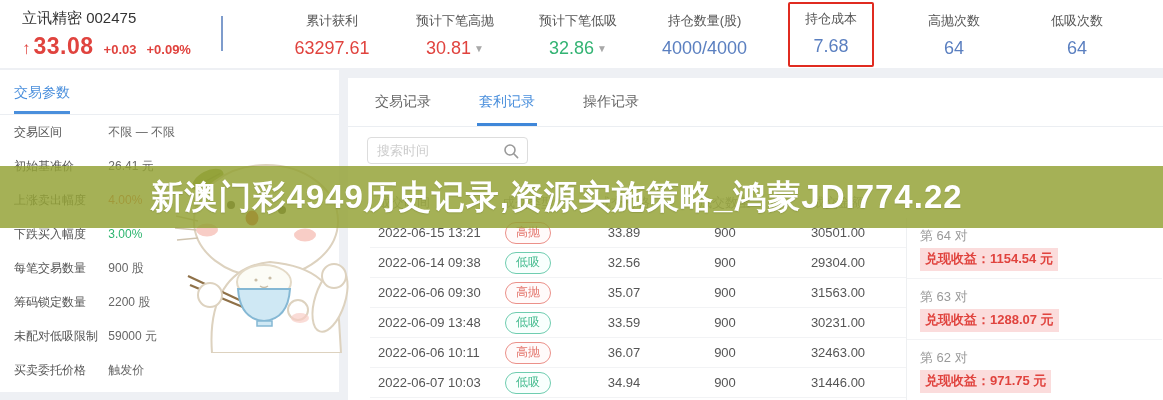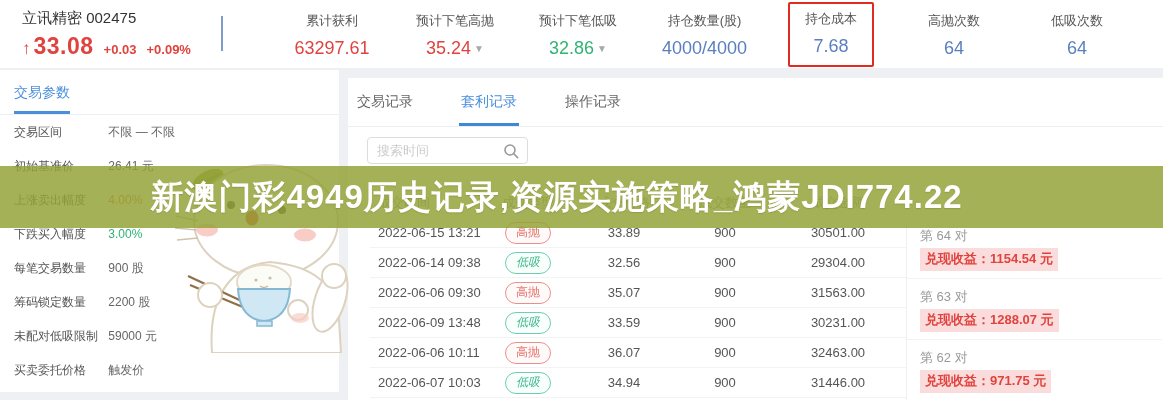--- a/index.html
+++ b/index.html
@@ -36,37 +36,37 @@
   .side-title { display:inline-block; margin:14px 0 0 14px; font-size:14px; color:#4a8fdc; padding-bottom:9px; border-bottom:3px solid #4a8fdc; }
   .side-sep { height:1px; background:#ebeef2; }
   .param-row { height:34px; line-height:34px; padding:0 14px; font-size:12px; white-space:nowrap; }
   .param-label { display:inline-block; min-width:91px; color:#555; }
   .param-value { color:#666; }
   .param-value.v-red { color:#e06a50; }
   .param-value.v-green { color:#2db56f; }
 
   
   .main-panel { position:absolute; left:348px; top:78px; width:815px; height:322px; background:#fff; z-index:1; }
-  .tabs { display:flex; padding:15px 0 0 7px; border-bottom:1px solid #ebeef2; }
+  .tabs { display:flex; padding:15px 0 0 25px; border-bottom:1px solid #ebeef2; }
   .tab { font-size:14px; color:#666; padding:0 2px 12px; margin-right:44px; cursor:pointer; }
   .tab.active { color:#4a8fdc; border-bottom:3px solid #3f87d9; }
   .search-wrap { position:absolute; left:19px; top:59px; width:161px; height:27px; border:1px solid #ddd; border-radius:4px; background:#fff; }
   .search-input { width:126px; height:25px; border:none; outline:none; padding:0 0 0 9px; font-size:13px; color:#555; background:transparent; font-family:inherit; }
   .search-input::placeholder { color:#ccc; }
   .search-icon { position:absolute; right:8px; top:5px; width:16px; height:16px; }
 
   
   .trade-table { position:absolute; left:0; top:110px; width:558px; }
   .t-row { display:grid; grid-template-columns:118px 80px 112px 90px 136px; align-items:center; height:30px; margin-left:22px; border-bottom:1px solid #f2f3f5; font-size:13px; color:#555; }
   .t-row.t-head { color:#999; border-bottom:none; }
   .t-cell { text-align:center; }
   .t-cell.left { text-align:left; padding-left:8px; }
   .badge { display:inline-block; padding:1px 10px 2px; border-radius:11px; font-size:12px; border:1px solid; }
   .badge.hi { color:#e4776e; border-color:#eb9089; background:#fffafa; }
-  .badge.lo { color:#43bb8e; border-color:#6fcdb0; background:#f8fffd;font-style:italic; }
+  .badge.lo { color:#43bb8e; border-color:#6fcdb0; background:#f8fffd; }
 
   
   .pair-col { position:absolute; left:558px; top:140px; width:256px; height:182px; border-left:1px solid #eef0f2; }
   .pair-item { height:61px; padding:9px 0 0 13px; border-bottom:1px solid #f2f3f5; }
   .pair-item:last-child { border-bottom:none; }
   .pair-label { font-size:13px; color:#9a9a9a; line-height:18px; }
   .pair-profit { display:inline-block; margin-top:3px; font-size:13px; font-weight:bold; color:#e0433e; background:#fbdcdc; padding:2px 5px 3px; }
 
   
   .cat { position:absolute; left:174px; top:158px; z-index:2; }
@@ -92,21 +92,21 @@
   </div>
   <div class="v-divider"></div>
 
   <div class="stats">
     <div class="stat">
       <div class="stat-label">累计获利</div>
       <div class="stat-value c-red">63297.61</div>
     </div>
     <div class="stat">
       <div class="stat-label">预计下笔高抛</div>
-      <div class="stat-value c-red"><span>35.24</span><span class="caret">▼</span></div>
+      <div class="stat-value c-red"><span>30.81</span><span class="caret">▼</span></div>
     </div>
     <div class="stat">
       <div class="stat-label">预计下笔低吸</div>
       <div class="stat-value c-green"><span>32.86</span><span class="caret">▼</span></div>
     </div>
     <div class="stat">
       <div class="stat-label">持仓数量(股)</div>
       <div class="stat-value c-blue">4000/4000</div>
     </div>
     <div class="stat boxed">

